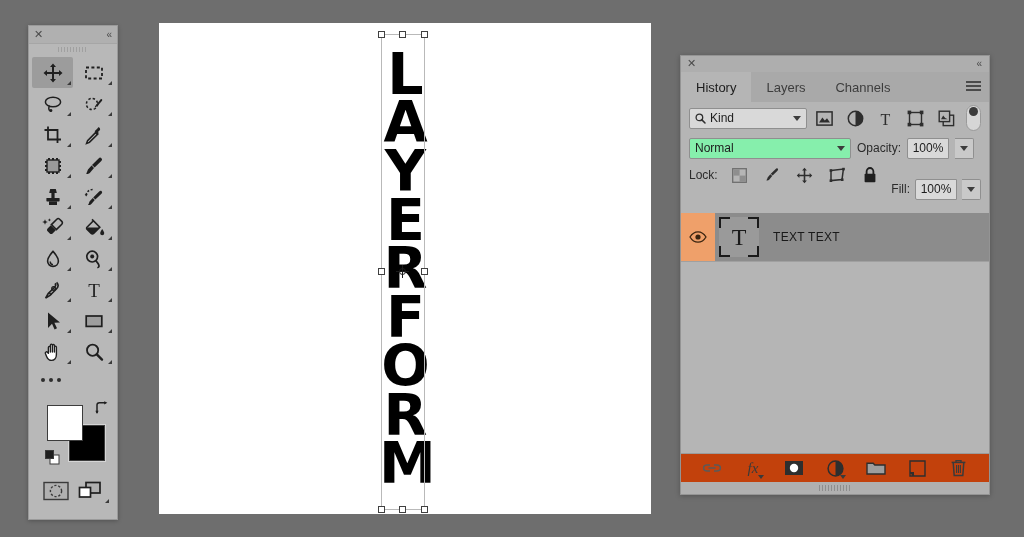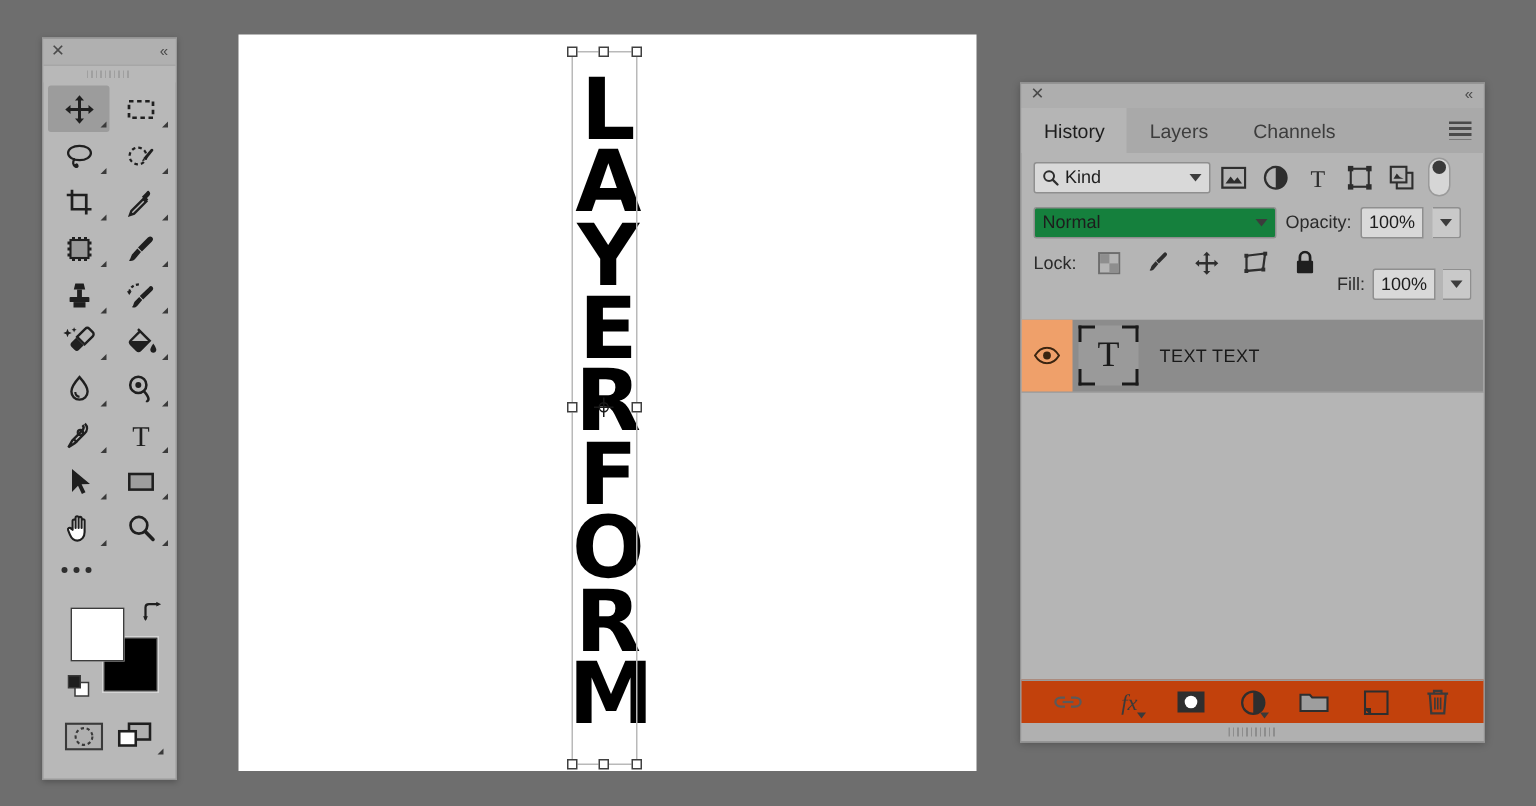--- a/index.html
+++ b/index.html
@@ -299,20 +299,21 @@
     cursor: pointer;
     background: repeating-linear-gradient(to bottom,
       #4a4a4a 0px, #4a4a4a 2px, transparent 2px, transparent 4px);
   }
   #filter-row {
     height: 32px;
     display: flex;
     align-items: center;
     padding: 0 8px;
     gap: 3px;
+    justify-content: space-between;
   }
   #kind-select {
     width: 118px;
     height: 21px;
     background: #d9d9d9;
     border: 1px solid #8f8f8f;
     border-radius: 2px;
     box-sizing: border-box;
     display: flex;
     align-items: center;
@@ -357,21 +358,21 @@
   #blend-row {
     height: 28px;
     display: flex;
     align-items: center;
     padding: 0 8px;
     gap: 6px;
   }
   #blend-select {
     width: 162px;
     height: 21px;
-    background: #15803d;
+    background: #86efac;
     border: 1px solid #8f8f8f;
     border-radius: 2px;
     box-sizing: border-box;
     display: flex;
     align-items: center;
     justify-content: space-between;
     padding: 0 5px;
     font-size: 12px;
     color: #1d1d1d;
     cursor: pointer;

